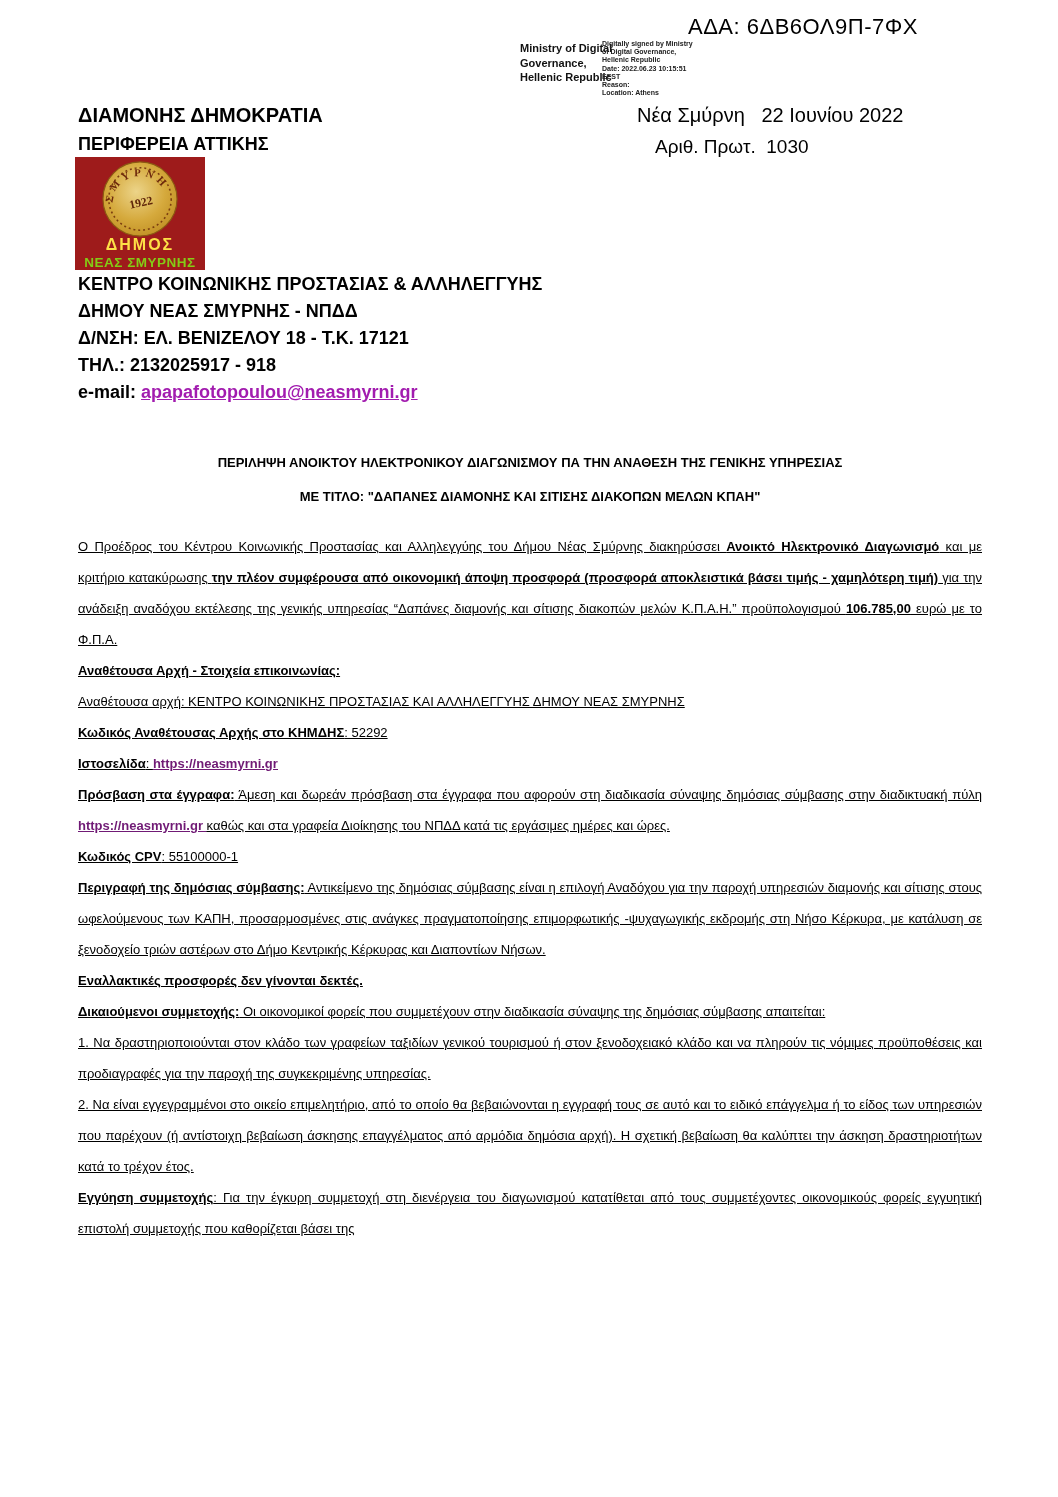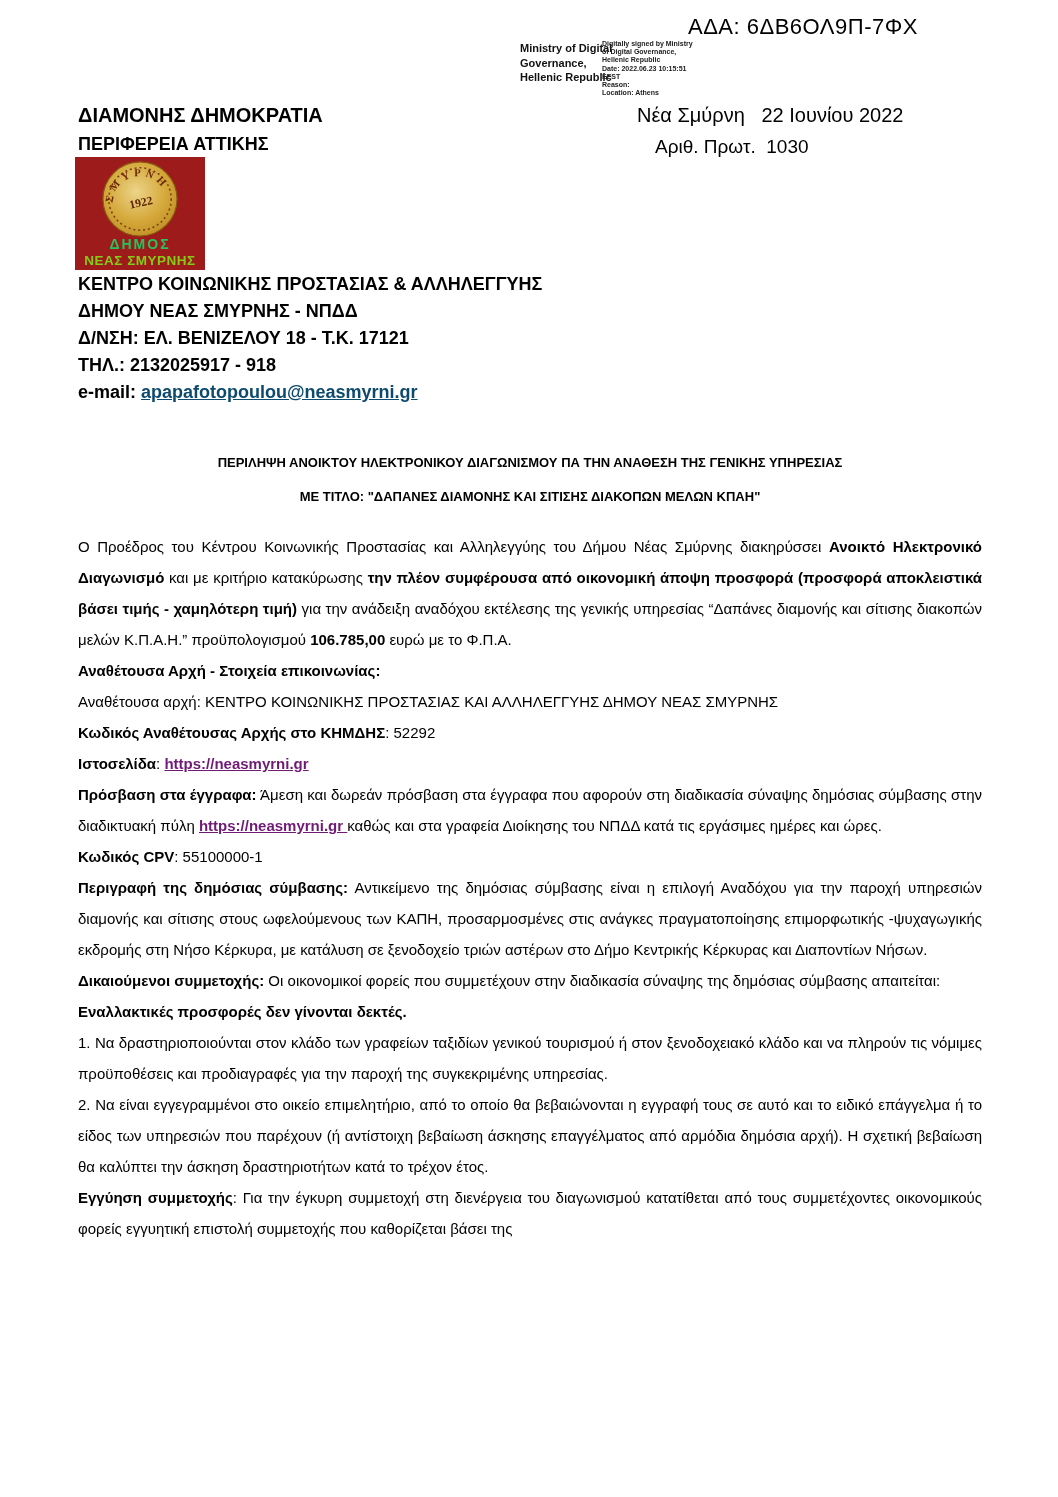--- a/index.html
+++ b/index.html
@@ -32,36 +32,36 @@
   .hr-line { white-space: pre; font-size: 20px; font-weight: normal; }
   .hr-line.second { padding-left: 18px; margin-top: 9px; font-size: 19px; }
   .logo {
     position: absolute; left: 75px; top: 157px;
     width: 130px; height: 113px;
     background: #9e1b1b;
     display: flex; flex-direction: column; align-items: center;
   }
   .coin { margin-top: 3px; }
   .logo-line1 {
-    color: #22c55e; font-size: 14px; font-weight: bold;
+    color: #fde047; font-size: 16px; font-weight: bold;
     letter-spacing: 2px; margin-top: -2px;
   }
   .logo-line2 {
     color: #84cc16; font-size: 13.5px; font-weight: bold;
     letter-spacing: 0.5px; margin-top: 1px;
   }
   .org { position: absolute; left: 78px; top: 271px; font-size: 18px; font-weight: bold; line-height: 27px; }
-  .org a { color: #0c4a6e; text-decoration: underline; font-weight: bold; }
+  .org a { color: #a21caf; text-decoration: underline; font-weight: bold; }
   .doc-title {
     position: absolute; left: 78px; top: 446px; width: 904px;
     text-align: center; font-size: 13px; font-weight: bold; line-height: 34px;
   }
   .docbody {
     position: absolute; left: 78px; top: 531px; width: 904px;
-    font-size: 15px; line-height: 31px; text-align: justify;
+    font-size: 13px; line-height: 31px; text-align: justify; text-decoration: underline;
   }
   .para { margin: 0; }
   .b { font-weight: bold; }
   .docbody a { color: #701a75; font-weight: bold; text-decoration: underline; }
 </style>
 </head>
 <body>
 
 <div class="ada">ΑΔΑ: 6ΔΒ6ΟΛ9Π-7ΦΧ</div>
 
@@ -124,18 +124,18 @@
 
 <div class="docbody">
     <p class="para"><span>Ο Προέδρος του Κέντρου Κοινωνικής Προστασίας και Αλληλεγγύης του Δήμου Νέας Σμύρνης διακηρύσσει </span><span class="b">Ανοικτό Ηλεκτρονικό Διαγωνισμό</span><span> και με κριτήριο κατακύρωσης </span><span class="b">την πλέον συμφέρουσα από οικονομική άποψη προσφορά (προσφορά αποκλειστικά βάσει τιμής - χαμηλότερη τιμή)</span><span> για την ανάδειξη αναδόχου εκτέλεσης της γενικής υπηρεσίας “Δαπάνες διαμονής και σίτισης  διακοπών μελών Κ.Π.Α.Η.” προϋπολογισμού </span><span class="b">106.785,00</span><span> ευρώ με το Φ.Π.Α.</span></p>
     <p class="para"><span class="b">Αναθέτουσα Αρχή - Στοιχεία επικοινωνίας:</span></p>
     <p class="para"><span>Αναθέτουσα αρχή: ΚΕΝΤΡΟ ΚΟΙΝΩΝΙΚΗΣ ΠΡΟΣΤΑΣΙΑΣ ΚΑΙ ΑΛΛΗΛΕΓΓΥΗΣ ΔΗΜΟΥ ΝΕΑΣ ΣΜΥΡΝΗΣ</span></p>
     <p class="para"><span class="b">Κωδικός Αναθέτουσας Αρχής στο ΚΗΜΔΗΣ</span><span>: 52292</span></p>
     <p class="para"><span class="b">Ιστοσελίδα</span><span>: </span><a href="#">https://neasmyrni.gr</a></p>
     <p class="para"><span class="b">Πρόσβαση στα έγγραφα:</span><span> Άμεση και δωρεάν πρόσβαση στα έγγραφα που αφορούν στη διαδικασία σύναψης δημόσιας σύμβασης στην διαδικτυακή πύλη </span><a href="#">https://neasmyrni.gr </a><span>καθώς και στα γραφεία Διοίκησης του ΝΠΔΔ κατά τις εργάσιμες ημέρες και ώρες.</span></p>
     <p class="para"><span class="b">Κωδικός CPV</span><span>: 55100000-1</span></p>
     <p class="para"><span class="b">Περιγραφή της δημόσιας σύμβασης:</span><span> Αντικείμενο της δημόσιας σύμβασης είναι η επιλογή Αναδόχου για την παροχή υπηρεσιών διαμονής και σίτισης στους ωφελούμενους των ΚΑΠΗ, προσαρμοσμένες στις ανάγκες πραγματοποίησης επιμορφωτικής -ψυχαγωγικής εκδρομής στη Νήσο Κέρκυρα, με κατάλυση σε ξενοδοχείο τριών αστέρων στο Δήμο Κεντρικής Κέρκυρας και Διαποντίων Νήσων.</span></p>
+    <p class="para"><span class="b">Εναλλακτικές προσφορές δεν γίνονται δεκτές.</span></p>
     <p class="para"><span class="b">Δικαιούμενοι συμμετοχής:</span><span> Οι οικονομικοί φορείς που συμμετέχουν στην διαδικασία σύναψης της δημόσιας σύμβασης απαιτείται:</span></p>
-    <p class="para"><span class="b">Εναλλακτικές προσφορές δεν γίνονται δεκτές.</span></p>
     <p class="para"><span>1. Να δραστηριοποιούνται στον κλάδο των γραφείων ταξιδίων γενικού τουρισμού ή στον ξενοδοχειακό κλάδο και να πληρούν τις νόμιμες προϋποθέσεις και προδιαγραφές για την παροχή της συγκεκριμένης υπηρεσίας.</span></p>
     <p class="para"><span>2. Να είναι εγγεγραμμένοι στο οικείο επιμελητήριο, από το οποίο θα βεβαιώνονται η εγγραφή τους σε αυτό και το ειδικό επάγγελμα ή το είδος των υπηρεσιών που παρέχουν (ή αντίστοιχη βεβαίωση άσκησης επαγγέλματος από αρμόδια δημόσια αρχή). Η σχετική βεβαίωση θα καλύπτει την άσκηση δραστηριοτήτων κατά το τρέχον έτος.</span></p>
     <p class="para"><span class="b">Εγγύηση συμμετοχής</span><span>: Για την έγκυρη συμμετοχή στη διενέργεια του διαγωνισμού κατατίθεται από τους συμμετέχοντες οικονομικούς φορείς εγγυητική επιστολή συμμετοχής που καθορίζεται βάσει της</span></p>
   </div>
 
 </body></html>

